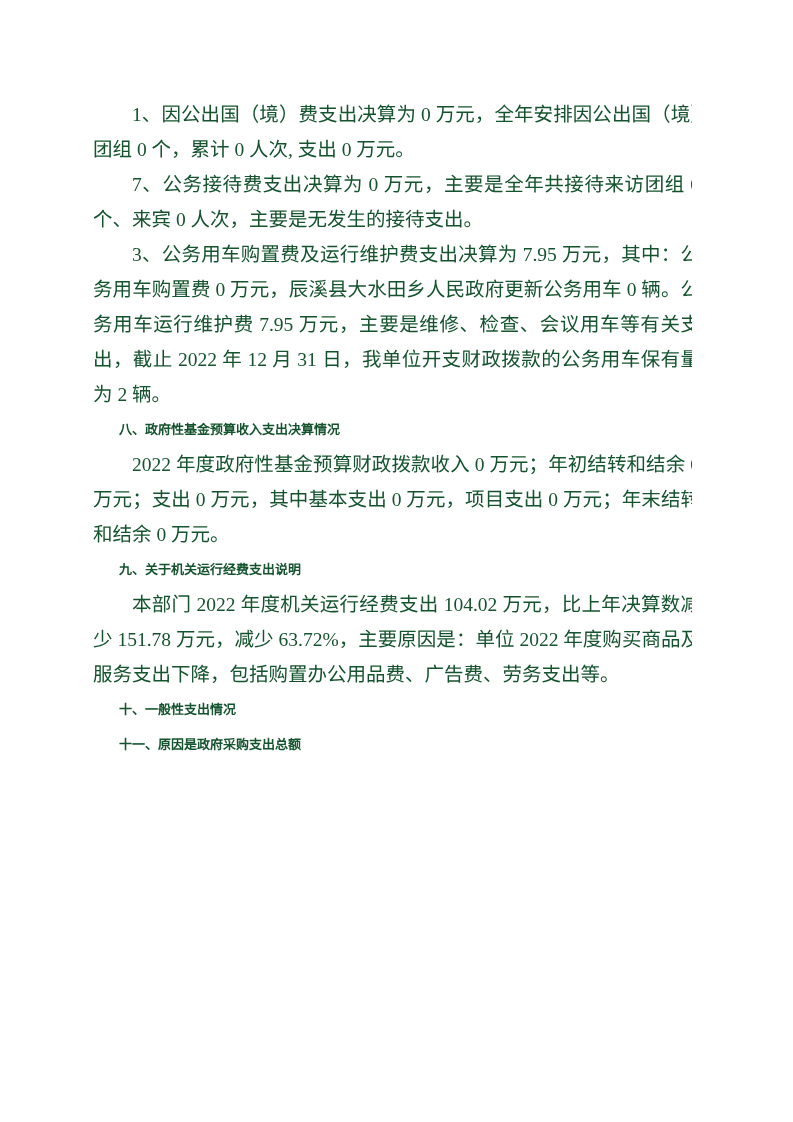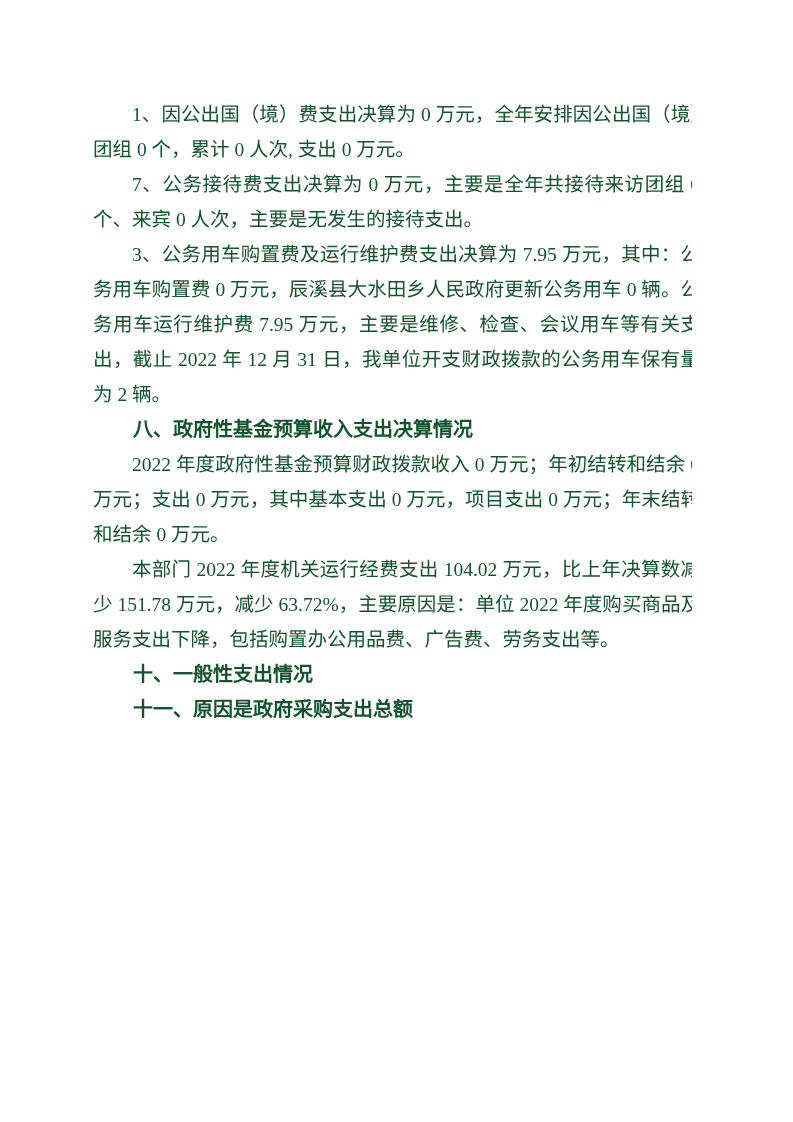--- a/index.html
+++ b/index.html
@@ -30,41 +30,42 @@
     margin: 0;
     text-indent: 2em;
     font-family: "Liberation Serif", "DejaVu Serif", serif;
     font-weight: normal;
   }
   .heading {
     margin: 0;
     text-indent: 2em;
     font-family: "Liberation Sans", "DejaVu Sans", sans-serif;
     font-weight: bold;
-    font-size: 20px;
+    font-size: 13px;
     line-height: 35px;
     text-align: left;
   }
 </style>
 </head>
 <body>
 
 <div class="page">
   <div class="content">
 
     <p class="para">1、因公出国（境）费支出决算为 0 万元，全年安排因公出国（境）团组 0 个，累计 0 人次, 支出 0 万元。</p>
 
     <p class="para">7、公务接待费支出决算为 0 万元，主要是全年共接待来访团组 0 个、来宾 0 人次，主要是无发生的接待支出。</p>
 
     <p class="para">3、公务用车购置费及运行维护费支出决算为 7.95 万元，其中：公务用车购置费 0 万元，辰溪县大水田乡人民政府更新公务用车 0 辆。公务用车运行维护费 7.95 万元，主要是维修、检查、会议用车等有关支出，截止 2022 年 12 月 31 日，我单位开支财政拨款的公务用车保有量为 2 辆。</p>
 
     <h3 class="heading">八、政府性基金预算收入支出决算情况</h3>
 
     <p class="para">2022 年度政府性基金预算财政拨款收入 0 万元；年初结转和结余 0 万元；支出 0 万元，其中基本支出 0 万元，项目支出 0 万元；年末结转和结余 0 万元。</p>
 
+    <h3 class="heading">九、关于机关运行经费支出说明</h3>
 
     <p class="para">本部门 2022 年度机关运行经费支出 104.02 万元，比上年决算数减少 151.78 万元，减少 63.72%，主要原因是：单位 2022 年度购买商品及服务支出下降，包括购置办公用品费、广告费、劳务支出等。</p>
 
     <h3 class="heading">十、一般性支出情况</h3>
 
 
     <h3 class="heading">十一、原因是政府采购支出总额</h3>
 
 
   </div>

